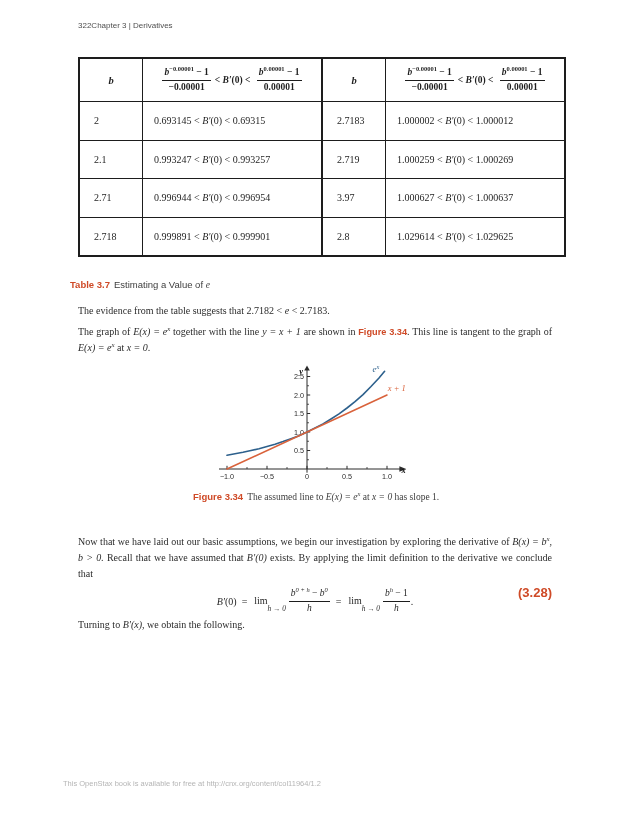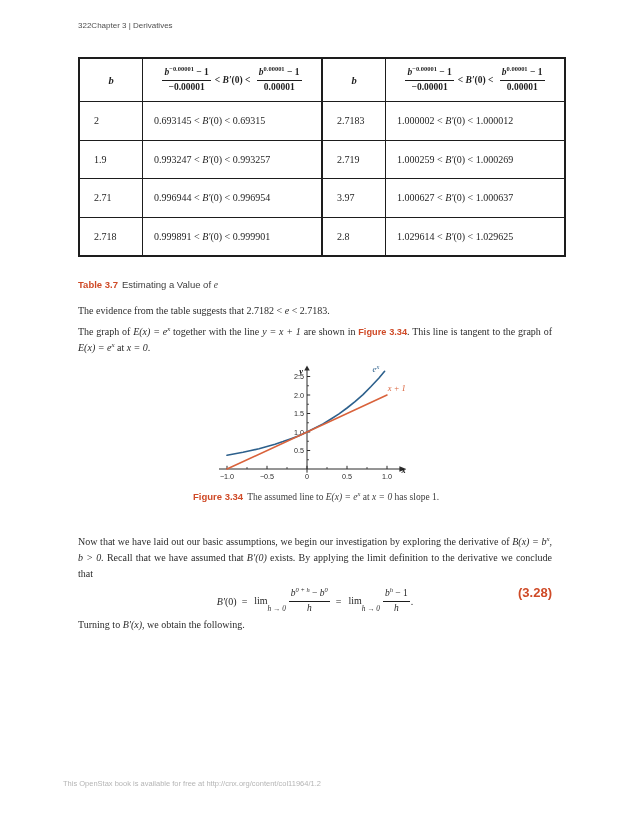--- a/index.html
+++ b/index.html
@@ -27,21 +27,21 @@
   .hformula{display:flex;align-items:center;justify-content:center;font-weight:bold;
     font-size:9.5px;}
   .hformula .mid{margin:0 3px;white-space:pre;}
   .frac{display:inline-flex;flex-direction:column;align-items:center;text-align:center;
     vertical-align:middle;margin:0 1px;line-height:1.25;}
   .frac .num{border-bottom:1.2px solid #1d1d1d;padding:0 2px 1px;white-space:pre;}
   .frac .den{padding-top:1px;white-space:pre;}
   sup{font-size:68%;line-height:0;}
 
   
-  .table-caption{position:absolute;top:279px;left:78px;font-family:"Liberation Sans",sans-serif;
+  .table-caption{position:absolute;top:279px;left:70px;font-family:"Liberation Sans",sans-serif;
     font-size:9.5px;color:#3d3d3d;}
   .cap-label{color:#cf4a27;font-weight:bold;font-family:"Liberation Sans",sans-serif;margin-right:4px;}
   .table-caption .math,.fig-caption .math{font-family:"Liberation Serif",serif;font-style:italic;}
 
   
   .textblock{position:absolute;left:78px;width:474px;font-size:10px;line-height:1.62;
     text-align:justify;}
   .textblock p{margin:0 0 5px 0;}
   .math{font-style:italic;}
   .figlink{color:#cf4a27;font-family:"Liberation Sans",sans-serif;font-weight:bold;font-size:9.2px;}
@@ -113,21 +113,21 @@
         </tr>
       </thead>
       <tbody>
           <tr>
             <td class="cell-b">2</td>
             <td class="cell-ineq">0.693145 &lt; <i>B′</i>(0) &lt; 0.69315</td>
             <td class="cell-b mid-divider">2.7183</td>
             <td class="cell-ineq">1.000002 &lt; <i>B′</i>(0) &lt; 1.000012</td>
           </tr>
           <tr>
-            <td class="cell-b">1.9</td>
+            <td class="cell-b">2.1</td>
             <td class="cell-ineq">0.993247 &lt; <i>B′</i>(0) &lt; 0.993257</td>
             <td class="cell-b mid-divider">2.719</td>
             <td class="cell-ineq">1.000259 &lt; <i>B′</i>(0) &lt; 1.000269</td>
           </tr>
           <tr>
             <td class="cell-b">2.71</td>
             <td class="cell-ineq">0.996944 &lt; <i>B′</i>(0) &lt; 0.996954</td>
             <td class="cell-b mid-divider">3.97</td>
             <td class="cell-ineq">1.000627 &lt; <i>B′</i>(0) &lt; 1.000637</td>
           </tr>

